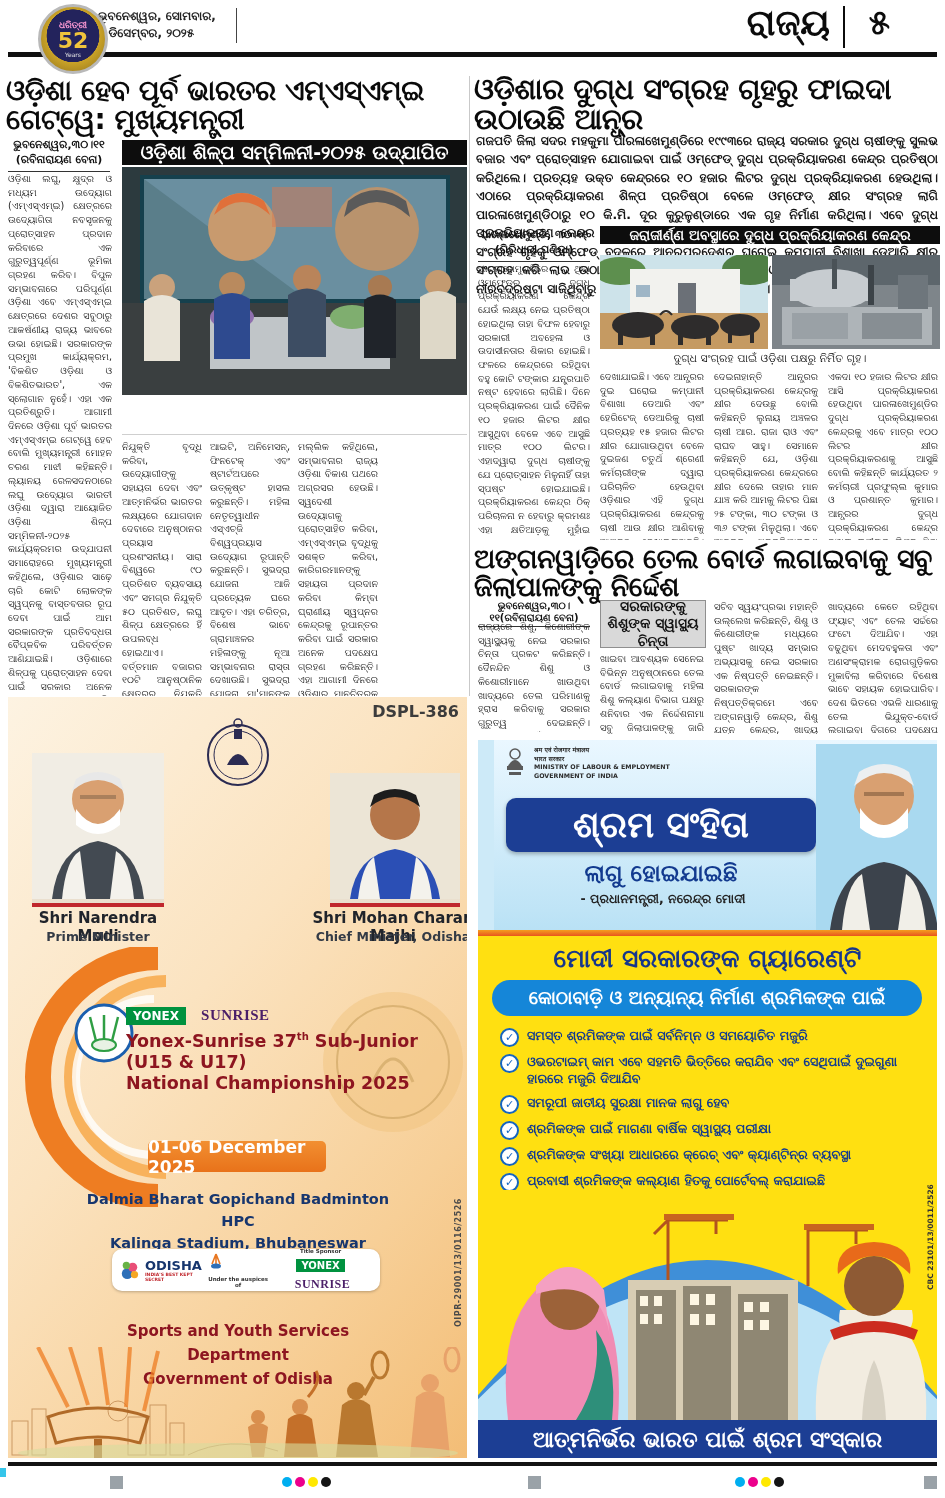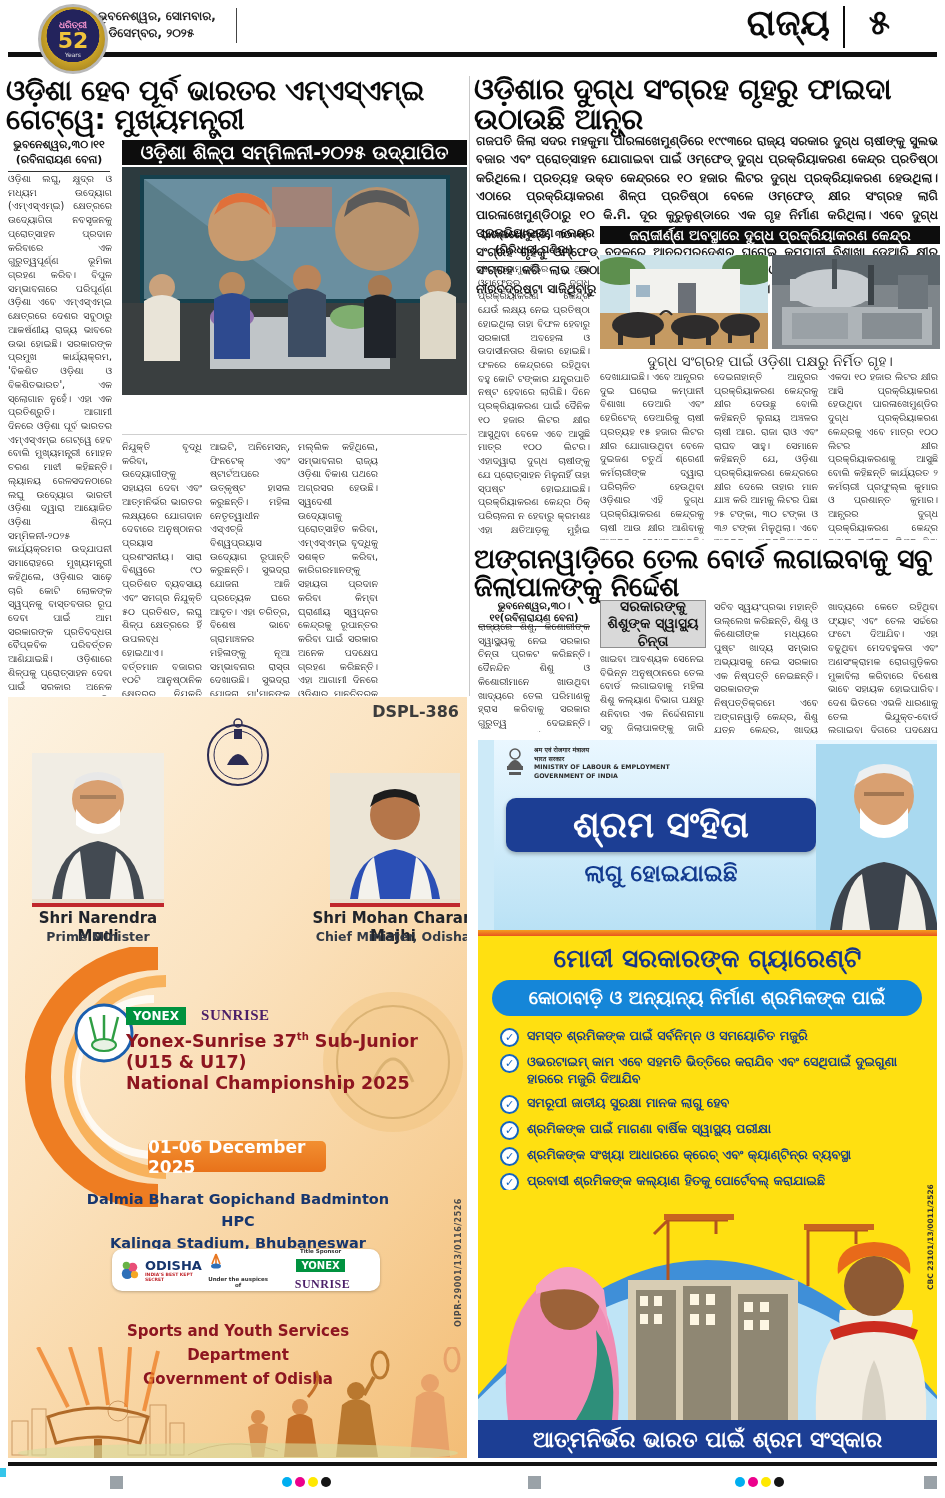--- a/index.html
+++ b/index.html
@@ -188,21 +188,21 @@
       <ellipse cx="60" cy="34" rx="42" ry="20" fill="#c7ccd0"></ellipse>
       <rect x="18" y="24" width="84" height="22" fill="#c7ccd0"></rect>
       <rect x="96" y="10" width="6" height="40" fill="#3c4348"></rect>
       <rect x="60" y="4" width="5" height="30" fill="#4a5257"></rect>
       <rect x="10" y="52" width="150" height="38" fill="#aeb4b8"></rect>
       <rect x="20" y="58" width="56" height="26" fill="#9aa1a6"></rect>
       <rect x="90" y="58" width="60" height="26" fill="#878e93"></rect>
       <rect x="126" y="20" width="30" height="34" fill="#6e767c"></rect>
     </svg>
   </div>
-  <div class="abs caption" style="left:600px;top:352px;width:340px;font-size:14px;">ଦୁଗ୍ଧ ସଂଗ୍ରହ ପାଇଁ ଓଡ଼ିଶା ପକ୍ଷରୁ ନିର୍ମିତ ଗୃହ।</div>
+  <div class="abs caption" style="left:600px;top:352px;width:340px;font-size:11px;">ଦୁଗ୍ଧ ସଂଗ୍ରହ ପାଇଁ ଓଡ଼ିଶା ପକ୍ଷରୁ ନିର୍ମିତ ଗୃହ।</div>
 
   <div class="abs bodytext" style="left:478px;top:262px;width:112px;height:278px;">ପାରଳାଖେମୁଣ୍ଡିରେ ଥିବା ଓମ୍‌ଫେଡ୍‌ର ଦୁଗ୍ଧ ପ୍ରକ୍ରିୟାକରଣ କେନ୍ଦ୍ର ଯେଉଁ ଲକ୍ଷ୍ୟ ନେଇ ପ୍ରତିଷ୍ଠା ହୋଇଥିଲା ତାହା ବିଫଳ ହେବାରୁ ସରକାରୀ ଅବହେଳା ଓ ଉଦାସୀନତାର ଶିକାର ହୋଇଛି। ଫଳରେ କେନ୍ଦ୍ରରେ ରହିଥିବା ବହୁ କୋଟି ଟଙ୍କାର ଯନ୍ତ୍ରପାତି ନଷ୍ଟ ହେବାରେ ଲାଗିଛି। ଦିନେ ପ୍ରକ୍ରିୟାକରଣ ପାଇଁ ଦୈନିକ ୧୦ ହଜାର ଲିଟର କ୍ଷୀର ଆସୁଥିବା ବେଳେ ଏବେ ଆସୁଛି ମାତ୍ର ୧୦୦ ଲିଟର। ଏହାଦ୍ୱାରା ଦୁଗ୍ଧ ଚାଷୀଙ୍କୁ ଯେ ପ୍ରୋତ୍ସାହନ ମିଳୁନାହିଁ ତାହା ସ୍ପଷ୍ଟ ହୋଇଯାଇଛି। ପ୍ରକ୍ରିୟାକରଣ କେନ୍ଦ୍ର ଠିକ୍ ପରିଚାଳନା ନ ହେବାରୁ କ୍ରମଶଃ ଏହା କ୍ଷତିଆଡ଼କୁ ମୁହାଁଇ ଏକପ୍ରକାର ବନ୍ଦ ଅବସ୍ଥାକୁ ଆସିଯାଇଛି। ଏଠାରେ ରହିଥିବା ବହୁମୂଲ୍ୟର ଯନ୍ତ୍ରପାତି ରକ୍ଷଣାବେକ୍ଷଣ ନ ହେବାରୁ ନଷ୍ଟ ହେବାରେ ଲାଗିଛି। କେନ୍ଦ୍ରର</div>
   <div class="abs bodytext" style="left:600px;top:370px;width:104px;height:170px;">ଦେଖାଯାଇଛି। ଏବେ ଆନ୍ଧ୍ରର ଦୁଇ ଘରୋଇ କମ୍ପାନୀ ବିଶାଖା ଡେଆରି ଏବଂ ହେରିଟେଜ୍ ଡେଆରିକୁ ଚାଷୀ ପ୍ରତ୍ୟହ ୧୫ ହଜାର ଲିଟର କ୍ଷୀର ଯୋଗାଉଥିବା ବେଳେ ଦୁଇଜଣ ଚତୁର୍ଥ ଶ୍ରେଣୀ କର୍ମଚାରୀଙ୍କ ଦ୍ୱାରା ପରିଚାଳିତ ହେଉଥିବା ଓଡ଼ିଶାର ଏହି ଦୁଗ୍ଧ ପ୍ରକ୍ରିୟାକରଣ କେନ୍ଦ୍ରକୁ ଚାଷୀ ଆଉ କ୍ଷୀର ଆଣିବାକୁ ଆଗ୍ରହ ଦେଖାଉନାହାନ୍ତି। ବିଭାଗୀୟ ଅବହେଳା ଓ ଉଦାସୀନତା ଯୋଗୁ ଆମକୁ ଦୁଗ୍ଧ ଚାଷପାଇଁ କିଛି ପ୍ରୋତ୍ସାହନ ନ ମିଳିବାରୁ ଆମେ ଏହି</div>
   <div class="abs bodytext" style="left:714px;top:370px;width:104px;height:170px;">ଦେଇନାହାନ୍ତି ଆନ୍ଧ୍ରର ପ୍ରକ୍ରିୟାକରଣ କେନ୍ଦ୍ରକୁ କ୍ଷୀର ଦେଉଛୁ ବୋଲି କହିଛନ୍ତି ଲୁନାୟ ଅଞ୍ଚଳର ଚାଷୀ ଆର. ରାଜା ରାଓ ଏବଂ ରାଘବ ସାହୁ। ସେମାନେ କହିଛନ୍ତି ଯେ, ଓଡ଼ିଶା ପ୍ରକ୍ରିୟାକରଣ କେନ୍ଦ୍ରରେ କ୍ଷୀର ଦେଲେ ତାହାର ମାନ ଯାଞ୍ଚ କରି ଆମକୁ ଲିଟର ପିଛା ୨୫ ଟଙ୍କା, ୩୦ ଟଙ୍କା ଓ ୩୬ ଟଙ୍କା ମିଳୁଥିଲା। ଏବେ ଆନ୍ଧ୍ରର ପ୍ରକ୍ରିୟାକରଣ କେନ୍ଦ୍ରକୁ ଦେଲେ ଅଧିକ ଟଙ୍କା ମିଳୁଛି। ସେମାନେ କ୍ଷୀରର ମାନ ଯାଞ୍ଚ କରି ଆମକୁ ଲିଟର ପିଛା ୪୫ ଟଙ୍କା, ୫୫ ଟଙ୍କା ଓ ୬୫ ଟଙ୍କା ଦେଉଛନ୍ତି ବୋଲି ଉଭୟେ କହିଛନ୍ତି।</div>
   <div class="abs bodytext" style="left:828px;top:370px;width:110px;height:170px;">ଏକଦା ୧୦ ହଜାର ଲିଟର କ୍ଷୀର ଆସି ପ୍ରକ୍ରିୟାକରଣ ହେଉଥିବା ପାରଳାଖେମୁଣ୍ଡିର ଦୁଗ୍ଧ ପ୍ରକ୍ରିୟାକରଣ କେନ୍ଦ୍ରକୁ ଏବେ ମାତ୍ର ୧୦୦ ଲିଟର କ୍ଷୀର ପ୍ରକ୍ରିୟାକରଣକୁ ଆସୁଛି ବୋଲି କହିଛନ୍ତି କାର୍ଯ୍ୟରତ ୨ କର୍ମଚାରୀ ପ୍ରଫୁଲ୍ଲ କୁମାର ଓ ପ୍ରଶାନ୍ତ କୁମାର। ଆନ୍ଧ୍ରର ଦୁଗ୍ଧ ପ୍ରକ୍ରିୟାକରଣ କେନ୍ଦ୍ର ଦ୍ୱାରା ଚାଷୀଙ୍କୁ ଲିଟର ପିଛା ଅଧିକ ଟଙ୍କା ଦିଆଯାଉଥିବା ସମ୍ପର୍କରେ ଅତିରିକ୍ତ ଜିଲାପାଳ (ଭାରପ୍ରାପ୍ତ) ପ୍ରଦୀପ୍ତ ହେଉଗୋଇଁକୁ ପଚରାଯିବାରୁ ଏ ଦିଗରେ ଅନୁଧ୍ୟାନ କରାଯାଇ ପଦକ୍ଷେପ ନିଆଯିବ ବୋଲି ସେ କହିଛନ୍ତି।</div>
 
   <div class="abs headline" style="left:474px;top:545px;width:466px;font-size:27px;">ଅଙ୍ଗନୱାଡ଼ିରେ ତେଲ ବୋର୍ଡ ଲଗାଇବାକୁ ସବୁ ଜିଲାପାଳଙ୍କୁ ନିର୍ଦ୍ଦେଶ</div>
   <div class="abs" style="left:478px;top:600px;width:112px;font-size:10px;font-weight:700;border-bottom:1px solid #333;padding-bottom:2px;text-align:center;">ଭୁବନେଶ୍ୱର,୩୦।୧୧(ରବିନାରାୟଣ ବେନା)</div>
   <div class="abs" style="left:600px;top:600px;width:104px;height:46px;background:#d9d9d9;border:1px solid #8f8f8f;display:flex;align-items:center;justify-content:center;text-align:center;font-weight:800;font-size:14px;color:#111;line-height:1.25;">ସରକାରଙ୍କୁ ଶିଶୁଙ୍କ ସ୍ୱାସ୍ଥ୍ୟ ଚିନ୍ତା</div>
 
@@ -376,20 +376,21 @@
           <div>श्रम एवं रोजगार मंत्रालय</div>
           <div>भारत सरकार</div>
           <div>MINISTRY OF LABOUR &amp; EMPLOYMENT</div>
           <div>GOVERNMENT OF INDIA</div>
         </div>
       </div>
 
       <div class="shram-box" style="left:12px;top:58px;width:310px;height:54px;">ଶ୍ରମ ସଂହିତା</div>
       <div class="abs lagu" style="left:12px;top:120px;width:310px;">ଲାଗୁ ହୋଇଯାଇଛି</div>
       <div class="abs quote" style="left:4px;top:150px;width:330px;">
+        <div>- ପ୍ରଧାନମନ୍ତ୍ରୀ, ନରେନ୍ଦ୍ର ମୋଦୀ</div>
       </div>
 
       <svg class="abs" style="left:322px;top:4px;" width="137" height="186" viewBox="0 0 137 186">
         <rect width="137" height="186" fill="#a9d9f0"></rect>
         <circle cx="68" cy="52" r="30" fill="#d9a071"></circle>
         <path d="M38,42 q30,-26 60,0 l-5,-14 q-25,-16 -50,0 Z" fill="#eceff1"></path>
         <path d="M44,64 q24,34 48,0 l0,20 q-24,20 -48,0 Z" fill="#ffffff"></path>
         <rect x="48" y="48" width="40" height="4" fill="#7e5a3c" opacity="0.6"></rect>
         <path d="M14,186 q8,-62 54,-68 q46,6 54,68 Z" fill="#3c434c"></path>
         <path d="M26,186 q4,-46 20,-56 l8,56 Z" fill="#f1efe8"></path>

